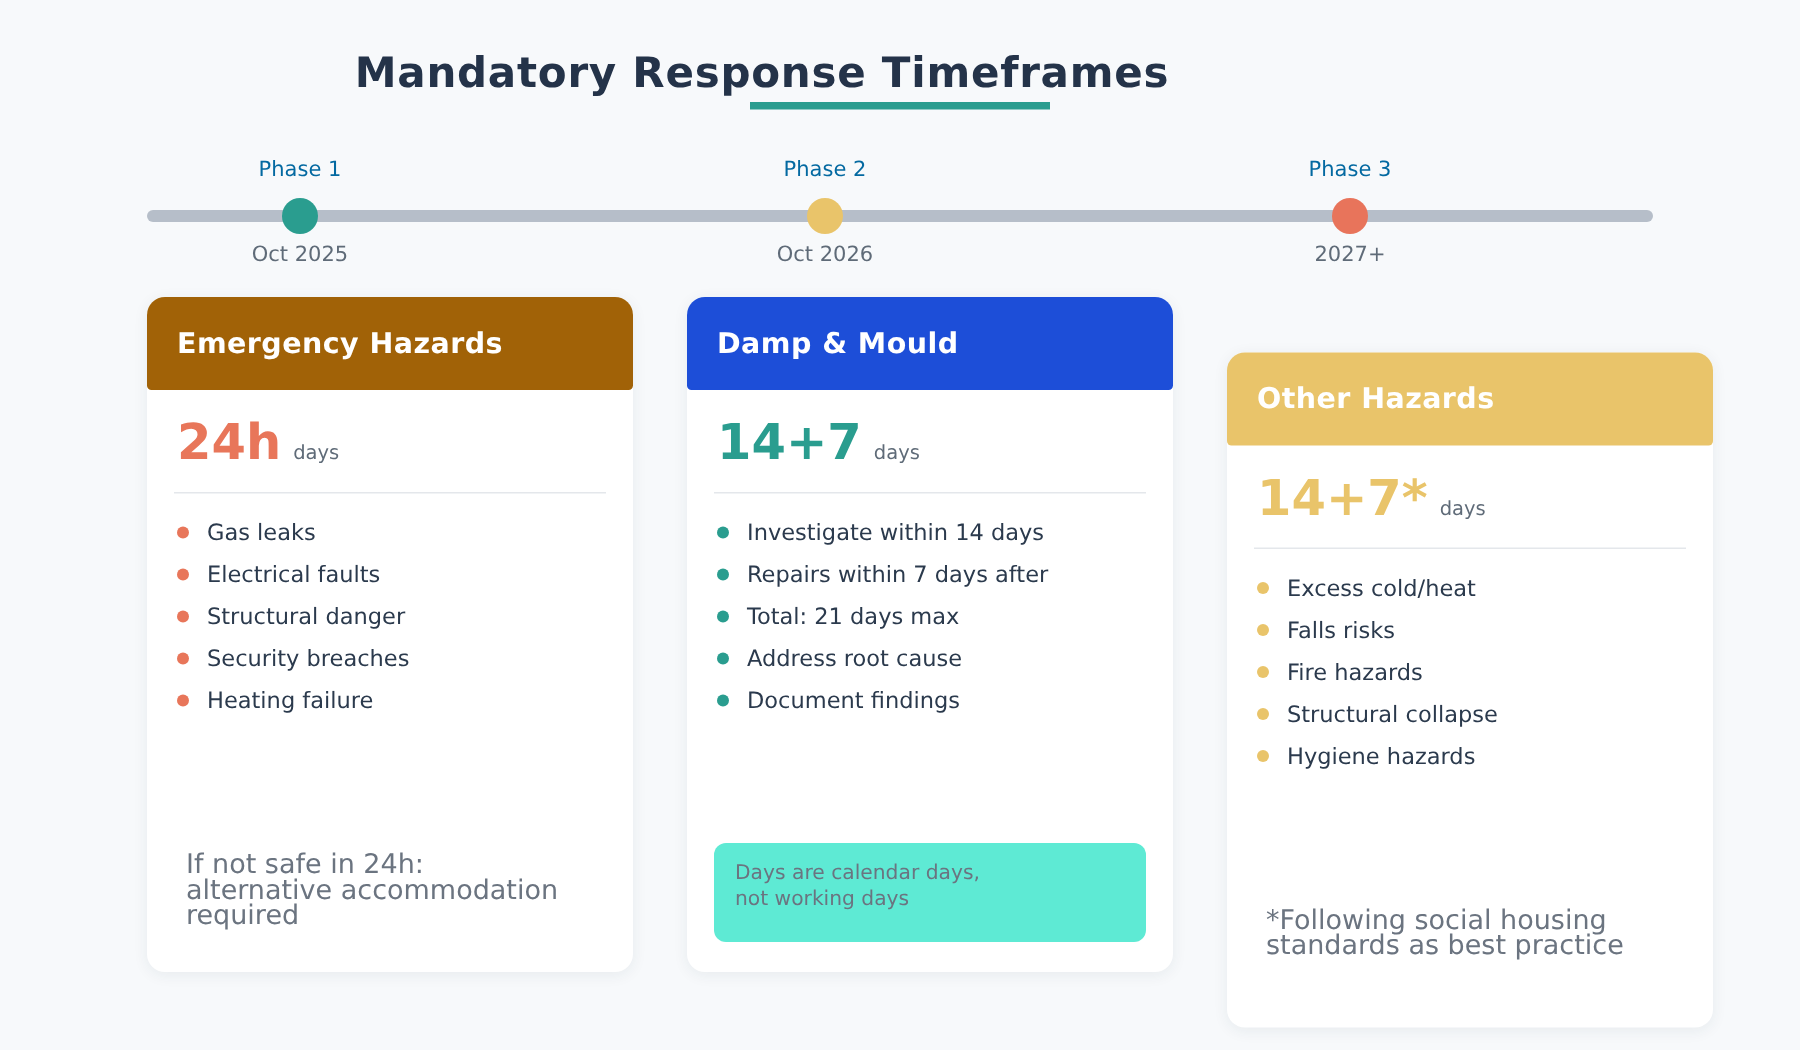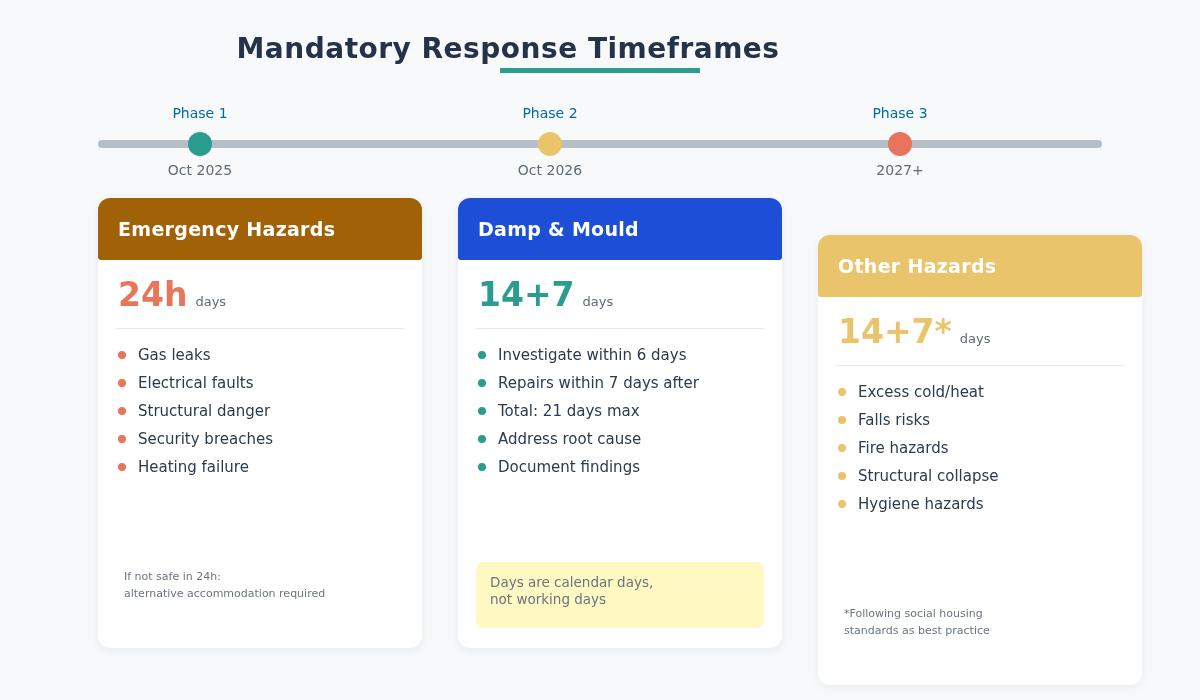--- a/index.html
+++ b/index.html
@@ -48,25 +48,25 @@
   .big{font-size:33px;font-weight:bold;}
   .b1{color:#e8765a;} .b2{color:#2a9d8f;} .b3{color:#e9c46a;text-align:right;}
   .unit{margin-left:8px;font-size:13px;color:#5f6b78;line-height:13px;}
   .divider{margin:14px 18px 0;height:1px;background:#e4e7eb;}
   .list{margin:12px 0 0 20px;padding:0;list-style:none;}
   .list li{display:flex;align-items:center;height:28px;font-size:15px;color:#2b3a4d;}
   .dot{width:8px;height:8px;border-radius:50%;margin-right:12px;flex:0 0 8px;}
   .dc1{background:#e8765a;} .dc2{background:#2a9d8f;} .dc3{background:#e9c46a;}
   .note{
     position:absolute;left:26px;right:20px;top:370px;
-    font-size:11px;color:#6b7480;line-height:17px;
+    font-size:18px;color:#6b7480;line-height:17px;
   }
   .note-box{
     position:absolute;left:18px;right:18px;top:364px;height:66px;
-    background:#fef9c3;border-radius:8px;padding:12px 14px;box-sizing:border-box;
+    background:#5eead4;border-radius:8px;padding:12px 14px;box-sizing:border-box;
     font-size:13.5px;color:#6b7480;line-height:17px;
   }
 </style>
 </head>
 <body>
 
 <div class="stage">
 
   <div class="title">Mandatory Response Timeframes</div>
   <div class="title-underline"></div>
@@ -123,21 +123,21 @@
   <div class="card card2">
     <div class="card-header h2">Damp &amp; Mould</div>
     <div class="big-row">
       <span class="big b2">14+7</span>
       <span class="unit">days</span>
     </div>
     <div class="divider"></div>
     <ul class="list">
       <li>
           <span class="dot dc2"></span>
-          <span>Investigate within 6 days</span>
+          <span>Investigate within 14 days</span>
         </li>
       <li>
           <span class="dot dc2"></span>
           <span>Repairs within 7 days after</span>
         </li>
       <li>
           <span class="dot dc2"></span>
           <span>Total: 21 days max</span>
         </li>
       <li>

